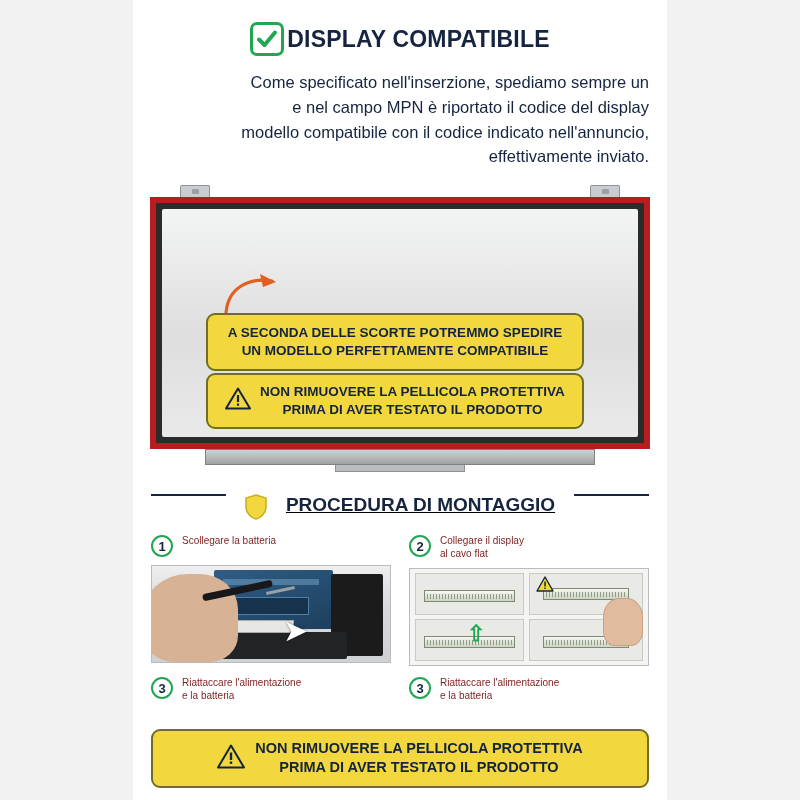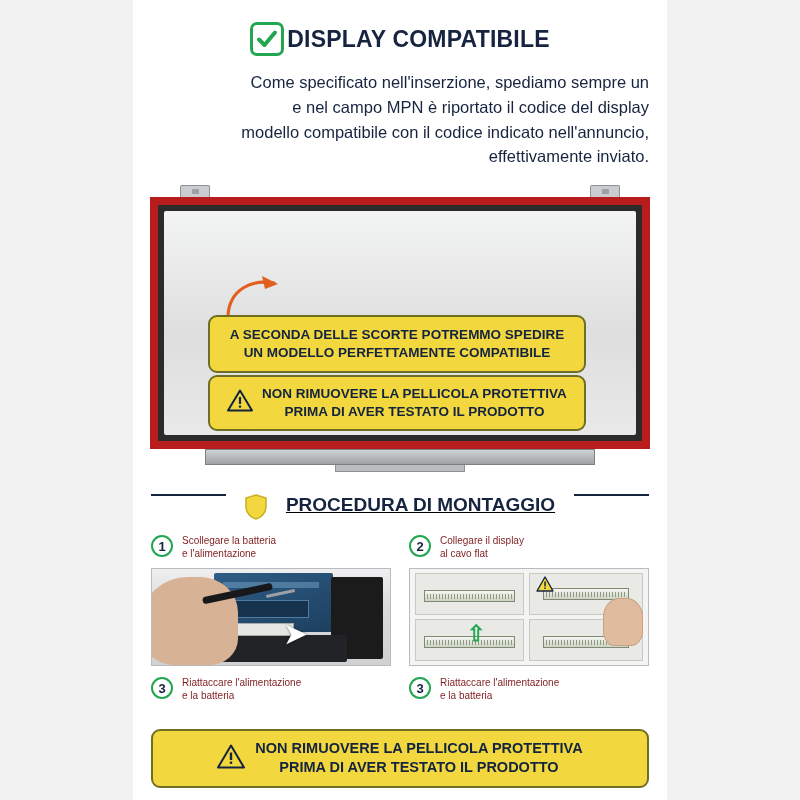--- a/index.html
+++ b/index.html
@@ -105,21 +105,21 @@
     width: 7px;
     height: 5px;
     background: #9aa0a6;
     border-radius: 1px;
   }
   .tab.left { left: 30px; }
   .tab.right { right: 30px; }
 
   .panel-body {
     position: relative;
-    border: 8px solid #b91c1c;
+    border: 6px solid #b91c1c;
     background: #2b2b2b;
     height: 252px;
     box-sizing: border-box;
     padding: 6px;
   }
   .panel-screen {
     position: relative;
     width: 100%;
     height: 100%;
     background: linear-gradient(180deg, #f3f4f4 0%, #dddedd 55%, #e8e9e8 100%);
@@ -500,21 +500,20 @@
       <div class="proc-line"></div>
     </div>
 
     <div class="steps">
 
       <div class="step-col">
         <div class="step-head">
           <div class="step-num">1</div>
           <div class="step-text">
             <div>Scollegare la batteria</div>
-            <div>e l'alimentazione</div>
           </div>
         </div>
         <div class="photo p1">
           <div class="board"></div>
           <div class="black-box"></div>
           <div class="battery"></div>
           <div class="label-tag"></div>
           <div class="hand"></div>
           <div class="tool"></div>
           <div class="tool-tip"></div>

